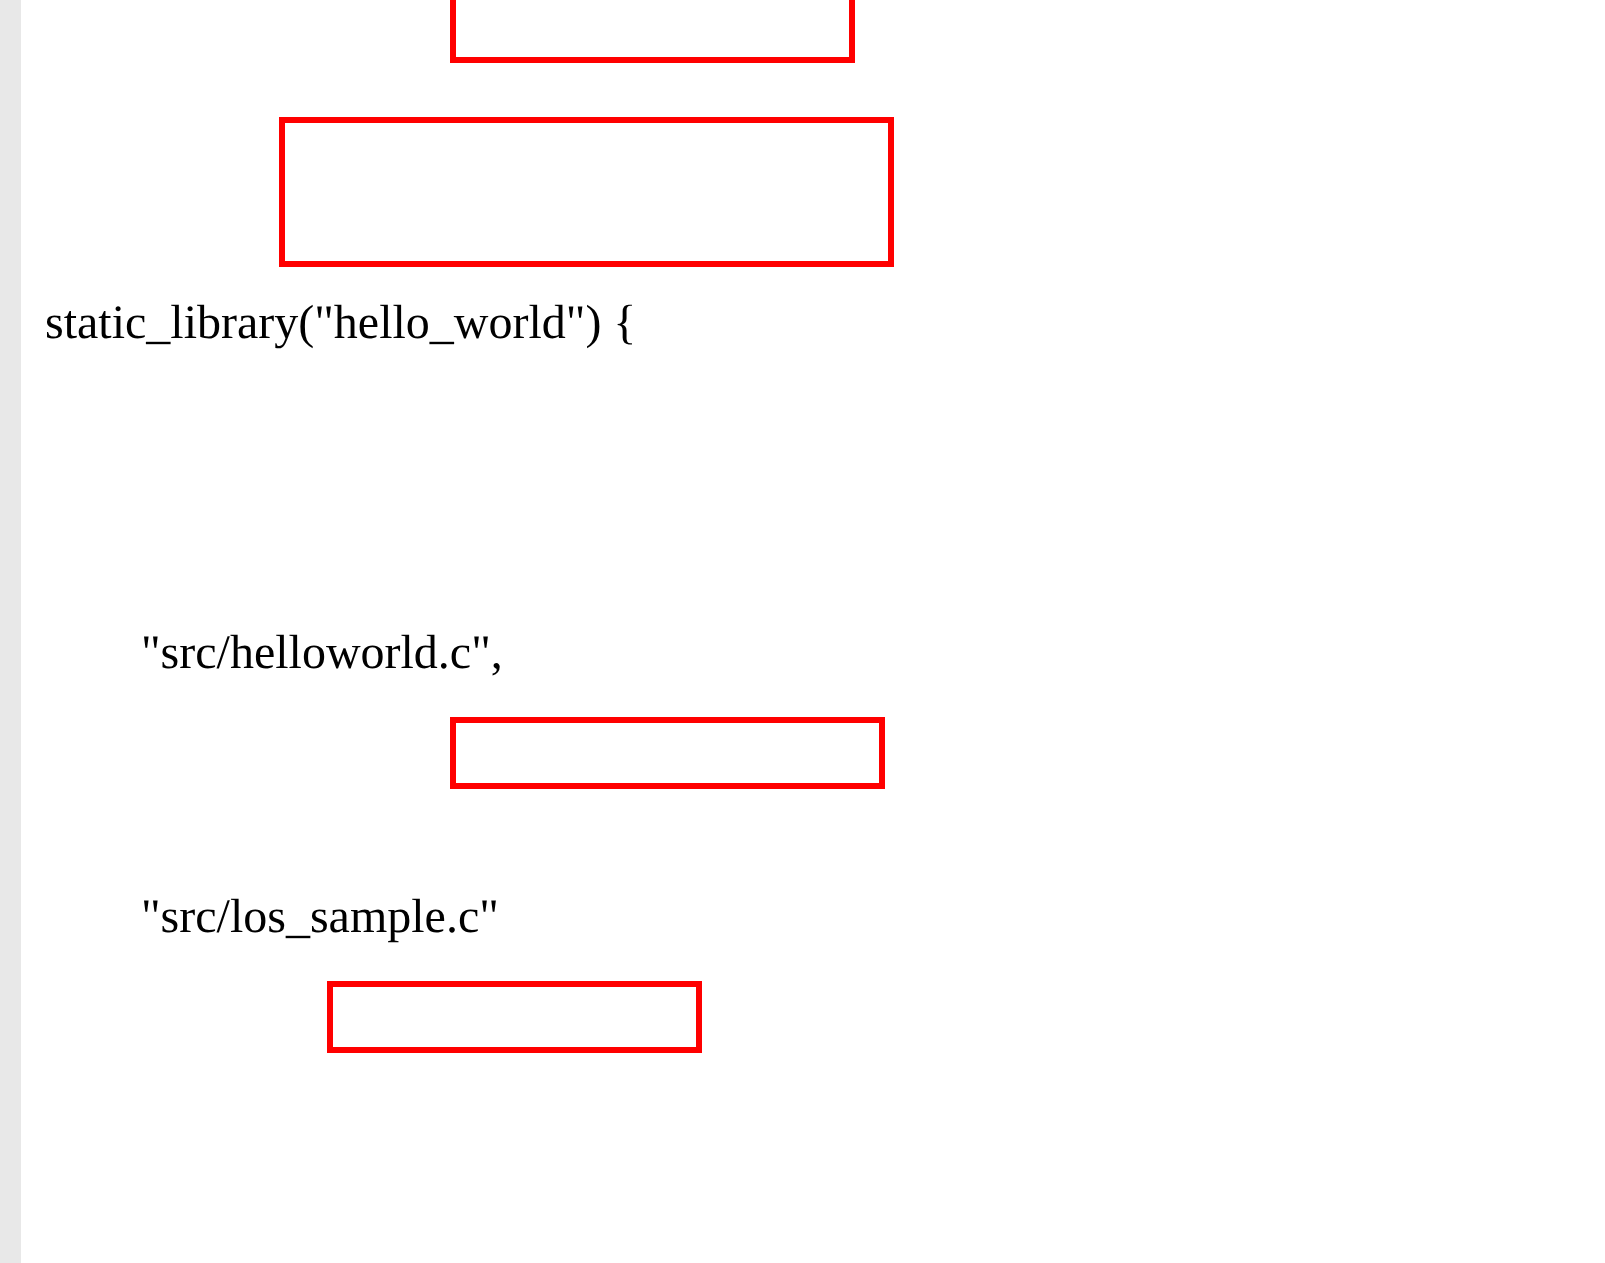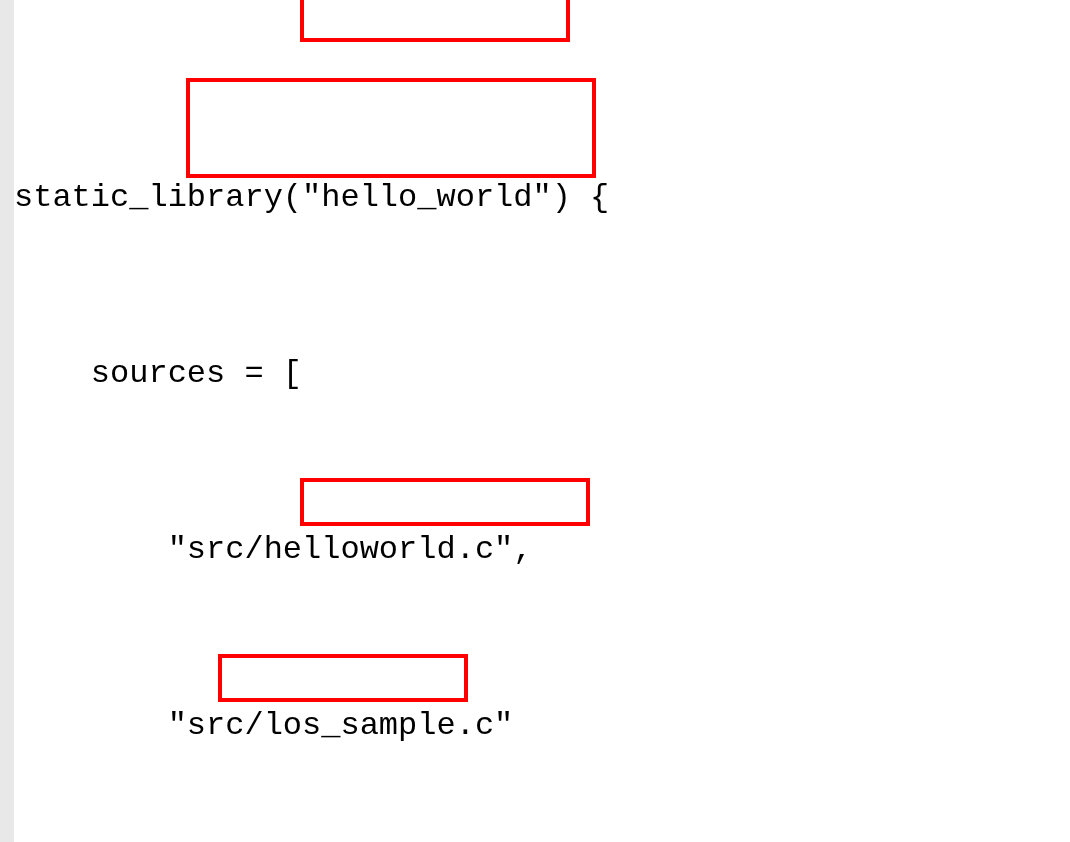--- a/index.html
+++ b/index.html
@@ -14,23 +14,24 @@
     display: flex;
   }
   .gutter {
     width: 14px;
     background: #e8e8e8;
     height: 100%;
     flex-shrink: 0;
   }
   .code-area {
     flex: 1;
-    padding: 0;
+    padding: 16px;
     position: relative;
     white-space: pre;
+    font-family: Liberation Serif, serif;
   }
   .line {
     height: 44px;
     display: flex;
     align-items: center;
     position: relative;
   }
   .txt {
     white-space: pre;
   }
@@ -46,23 +47,20 @@
 <div class="gutter"></div>
 <div class="code-area">
 
   
   <div class="line">
     <span class="txt">static_library(</span>
     <span class="txt">"hello_world"</span>
     <span class="txt">) {</span>
   </div>
   
-  <div class="line">
-    <span class="txt">    sources = [</span>
-  </div>
   
   <div class="line">
     <span class="txt">        "src/helloworld.c",</span>
   </div>
   
   <div class="line">
     <span class="txt">        "src/los_sample.c"</span>
   </div>
   
   

